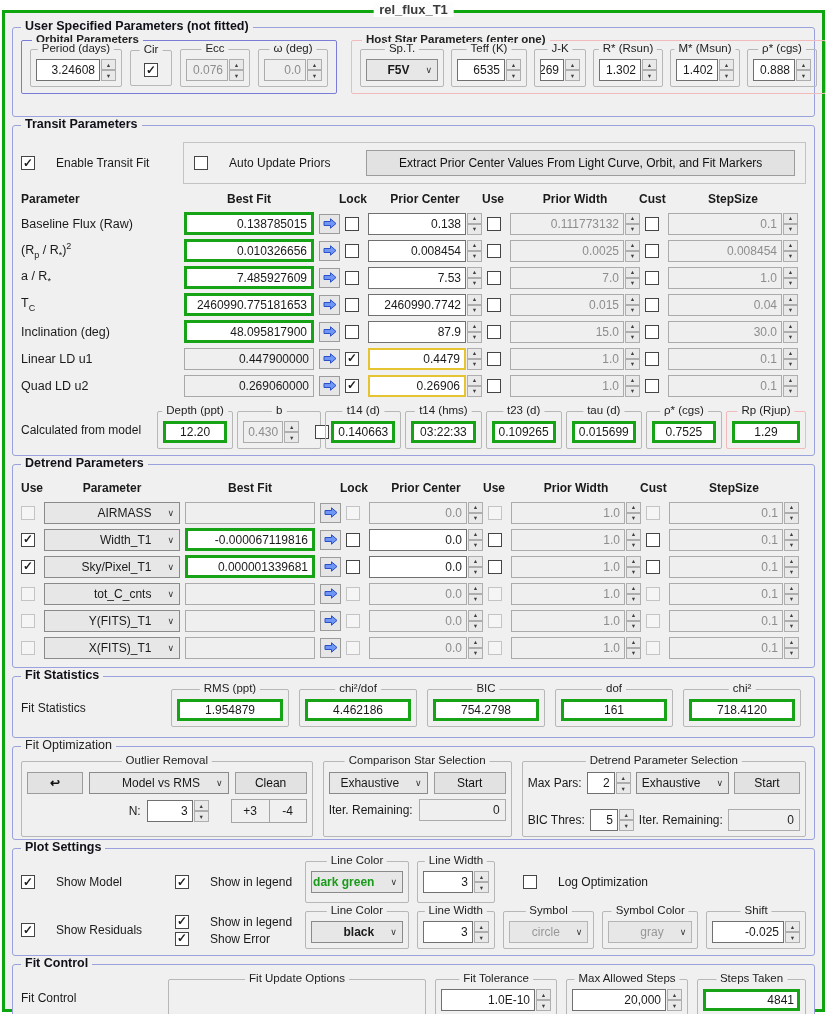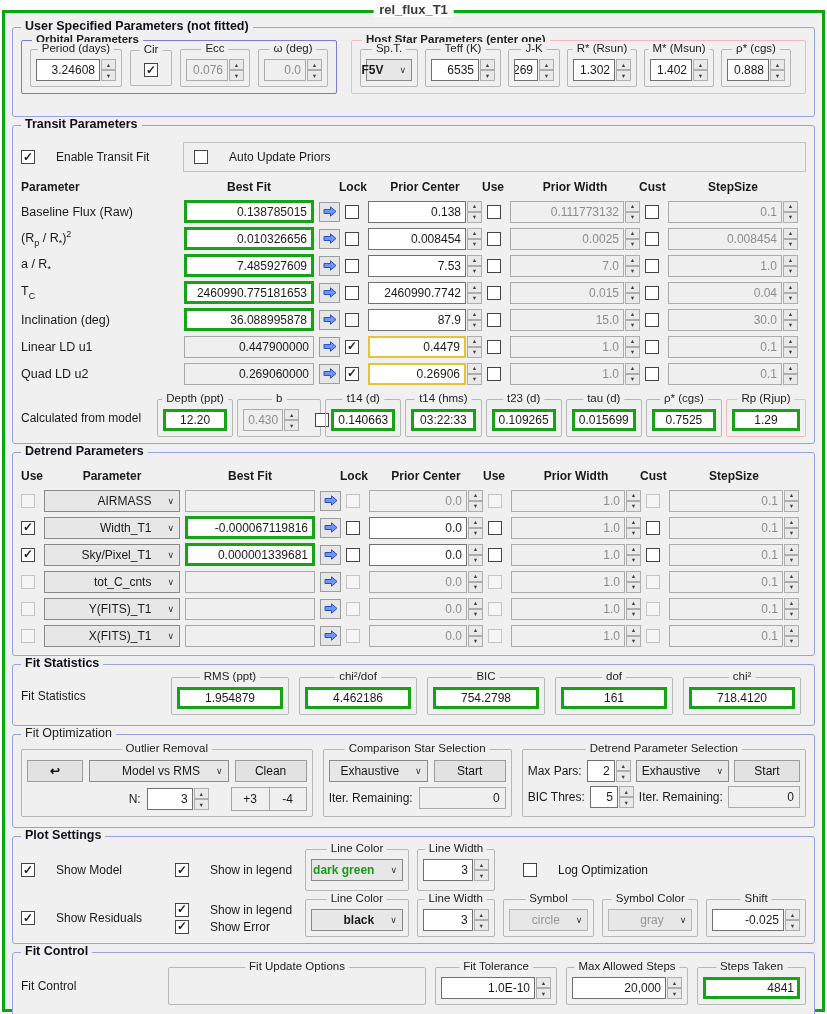--- a/index.html
+++ b/index.html
@@ -104,21 +104,21 @@
                   <span>▲</span>
                   <span>▼</span>
                 </div>
               </div>
           </div>
         </div>
       </div>
       <div class="mg pink" style="flex:1;padding:8px 8px 6px">
         <div class="mt" style="left:10px;transform:none;font-weight:bold">Host Star Parameters (enter one)</div>
         <div class="flexrow" style="gap:7px">
-          <div class="mg" style="width:58px">
+          <div class="mg" style="width:84px">
             <div class="mt">Sp.T.</div>
             <div class="dd">
                 <b>F5V</b>
                 <span class="chev">∨</span>
               </div>
           </div>
           <div class="mg" style="width:76px">
             <div class="mt">Teff (K)</div>
             <div class="spin">
                 <div class="sfield">6535</div>
@@ -178,20 +178,21 @@
     <div class="flexrow" style="gap:14px;margin:4px 0 2px">
       <label class="cbl" style="flex:0 0 148px">
         <span class="cb checked"></span>
         <span>Enable Transit Fit</span>
       </label>
       <div class="lightbox">
         <label class="cbl">
           <span class="cb"></span>
           <span>Auto Update Priors</span>
         </label>
+        <div class="btn" style="flex:1;height:26px">Extract Prior Center Values From Light Curve, Orbit, and Fit Markers</div>
       </div>
     </div>
     <div class="thead">
       <div>Parameter</div>
       <div class="hc">Best Fit</div>
       <div></div>
       <div class="hc" style="margin-left:-6px">Lock</div>
       <div class="hc">Prior Center</div>
       <div class="hc" style="margin-left:-6px">Use</div>
       <div class="hc">Prior Width</div>
@@ -330,21 +331,21 @@
       <div class="sfield">0.04</div>
             <div class="sbtns">
               <span>▲</span>
               <span>▼</span>
             </div>
     </div>
   </div>
 
   <div class="trow">
     <div class="plab"><span>Inclination (deg)</span></div>
-    <div class="bfg">36.088995878</div>
+    <div class="bfg">48.095817900</div>
     <div class="arrbtn">
       <svg width="14" height="11" viewBox="0 0 14 11">
               <path d="M1 3.5 H7.5 V0.8 L13 5.5 L7.5 10.2 V7.5 H1 Z" fill="#6f96f5" stroke="#2a50c8" stroke-width="1"></path>
             </svg>
     </div>
     <span class="cb"></span>
     <div class="spin">
       <div class="sfield">87.9</div>
             <div class="sbtns">
               <span>▲</span>
@@ -810,21 +811,21 @@
                 <span>▲</span>
                 <span>▼</span>
               </div>
             </div>
           <div class="dd" style="flex:1">
               <span>Exhaustive</span>
               <span class="chev">∨</span>
             </div>
           <div class="btn" style="width:66px;height:22px">Start</div>
         </div>
-        <div class="flexrow" style="gap:5px;margin-top:4px">
+        <div class="flexrow" style="gap:5px;margin-top:15px">
           <span class="lab">BIC Thres:</span>
           <div class="spin" style="width:44px">
               <div class="sfield">5</div>
               <div class="sbtns">
                 <span>▲</span>
                 <span>▼</span>
               </div>
             </div>
           <span class="lab">Iter. Remaining:</span>
           <div class="gfield" style="flex:1">0</div>

